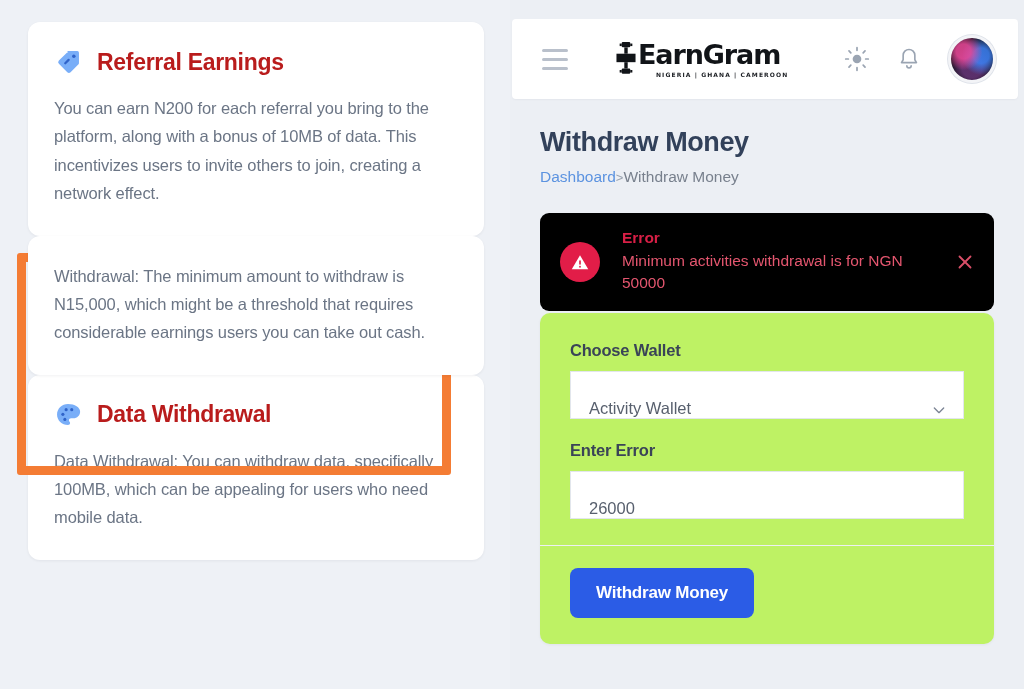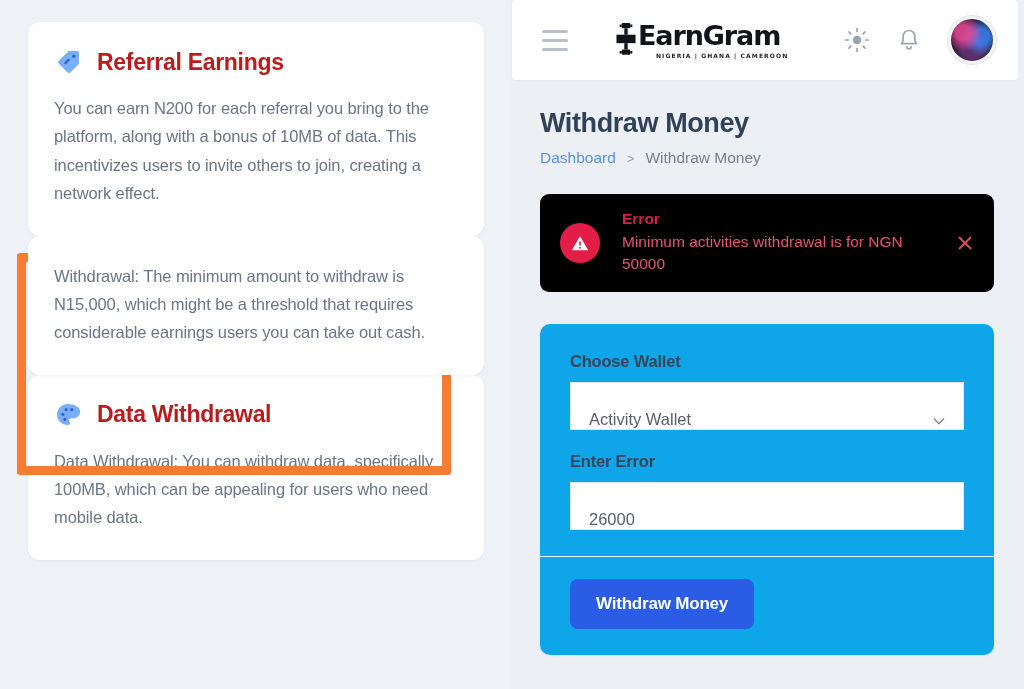--- a/index.html
+++ b/index.html
@@ -46,21 +46,21 @@
   .card-wrap-2 { position: relative; z-index: 6; }
 
   
   .right-pane {
     position: relative;
     width: 514px; height: 689px;
     background: #eceff4;
     display: flex; flex-direction: column;
   }
   .topbar {
-    margin: 0 6px 0 2px;
+    margin: 19px 6px 0 2px;
     height: 80px;
     background: #ffffff;
     border-radius: 4px;
     display: flex; align-items: center;
     padding: 0 22px 0 30px;
     box-shadow: 0 1px 2px rgba(16,24,40,0.04);
   }
   .hamburger { width: 26px; display: flex; flex-direction: column; gap: 6px; cursor: pointer; }
   .hamburger span { display: block; height: 3px; border-radius: 2px; background: #b9c0cb; }
   .brand { display: flex; align-items: center; margin-left: 44px; }
@@ -91,21 +91,21 @@
       #15121c;
     box-shadow: 0 0 0 1px #dfe3ea;
     cursor: pointer;
   }
 
   .content { padding: 28px 30px 0 30px; }
   .page-title {
     font-size: 27px; font-weight: 700; color: #32415a;
     letter-spacing: -0.4px; margin-bottom: 10px;
   }
-  .breadcrumb { display: flex; align-items: center; gap: 11px; font-size: 15.5px; }
+  .breadcrumb { display: flex; align-items: center; font-size: 15.5px; }
   .crumb-link { color: #5c93e0; cursor: pointer; }
   .crumb-sep { color: #97a0ad; font-size: 13px; }
   .crumb-current { color: #78808d; }
 
   .alert {
     margin-top: 27px;
     background: #000000;
     border-radius: 9px;
     display: flex; align-items: center;
     padding: 16px 18px 16px 20px;
@@ -115,22 +115,22 @@
     width: 40px; height: 40px; flex: 0 0 40px;
     border-radius: 50%; background: #e21d48;
     display: flex; align-items: center; justify-content: center;
   }
   .alert-text { margin-left: 22px; flex: 1; }
   .alert-title { font-size: 15.5px; font-weight: 700; color: #d81f46; margin-bottom: 3px; }
   .alert-msg { font-size: 15.5px; color: #e4566f; line-height: 1.45; max-width: 300px; }
   .alert-close { width: 22px; height: 22px; cursor: pointer; flex: 0 0 22px; margin-left: 8px; }
 
   .form-card {
-    margin-top: 32px;
-    background: #0ea5e9;
+    margin-top: 2px;
+    background: #bef264;
     border-radius: 10px;
     box-shadow: 0 1px 3px rgba(16,24,40,0.05);
     overflow: hidden;
   }
   .form-body { padding: 28px 30px 26px 30px; }
   .field-label {
     font-size: 16.5px; font-weight: 700; color: #3a4457;
     letter-spacing: -0.2px; margin-bottom: 11px;
   }
   .field-label.second { margin-top: 22px; }

